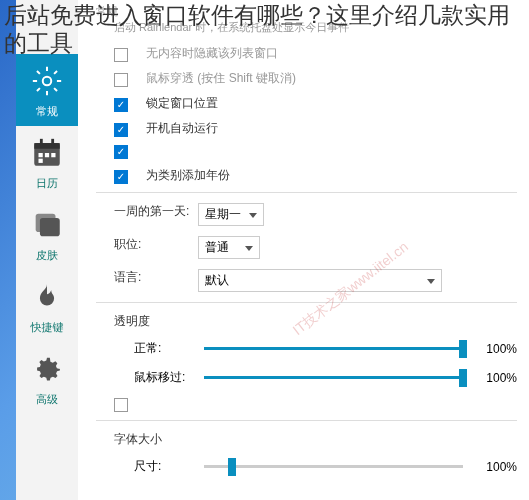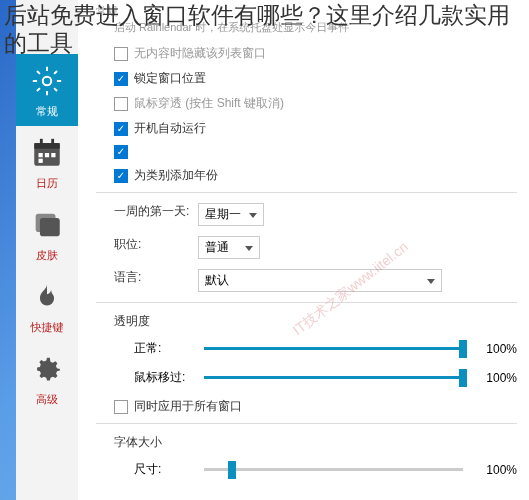--- a/index.html
+++ b/index.html
@@ -43,21 +43,21 @@
       padding-top: 54px;
     }
     .sidebar-item {
       width: 62px;
       height: 72px;
       display: flex;
       flex-direction: column;
       align-items: center;
       justify-content: center;
       cursor: pointer;
-      color: #b91c1c;
+      color: #0f766e;
       gap: 4px;
     }
     .sidebar-item.active {
       background: #0a8fbf;
       color: #fff;
     }
     .sidebar-item .icon {
       width: 38px;
       height: 38px;
       display: flex;
@@ -79,22 +79,22 @@
       margin-bottom: 1px;
     }
     .hint {
       color: #999;
       font-size: 11px;
       margin-bottom: 10px;
       padding-left: 18px;
     }
     .checkbox-row {
       display: flex;
-      align-items: center;
-      gap: 6px;
+      align-items: flex-end;
+      gap: 18px;
       margin-bottom: 8px;
       padding-left: 18px;
     }
     .checkbox {
       width: 14px;
       height: 14px;
       border: 1px solid #999;
       display: inline-flex;
       align-items: center;
       justify-content: center;
@@ -256,26 +256,26 @@
 
   <div class="content">
     <div class="section-title">常规</div>
     <div class="hint">启动 Rainlendar 时，在系统托盘处显示今日事件</div>
 
     <div class="checkbox-row">
       <span class="checkbox"></span>
       <span class="cb-label grey">无内容时隐藏该列表窗口</span>
     </div>
     <div class="checkbox-row">
+      <span class="checkbox"></span>
+      <span class="cb-label grey">鼠标穿透 (按住 Shift 键取消)</span>
+    </div>
+    <div class="checkbox-row">
       <span class="checkbox checked"></span>
       <span class="cb-label">锁定窗口位置</span>
-    </div>
-    <div class="checkbox-row">
-      <span class="checkbox"></span>
-      <span class="cb-label grey">鼠标穿透 (按住 Shift 键取消)</span>
     </div>
     <div class="checkbox-row">
       <span class="checkbox checked"></span>
       <span class="cb-label">开机自动运行</span>
     </div>
     <div class="checkbox-row">
       <span class="checkbox checked"></span>
     </div>
     <div class="checkbox-row">
       <span class="checkbox checked"></span>
@@ -310,21 +310,20 @@
     <div class="slider-row">
       <span class="slider-label">鼠标移过:</span>
       <div class="slider-track">
         <div class="slider-thumb" style="left:100%"></div>
       </div>
       <span class="slider-value">100%</span>
     </div>
 
     <div class="checkbox-row">
       <span class="checkbox"></span>
-      <span class="cb-label">同时应用于所有窗口</span>
     </div>
 
     <hr class="divider">
 
     <div class="group-title">字体大小</div>
     <div class="slider-row">
       <span class="slider-label">尺寸:</span>
       <div class="slider-track grey">
         <div class="slider-thumb" style="left:11%"></div>
       </div>

